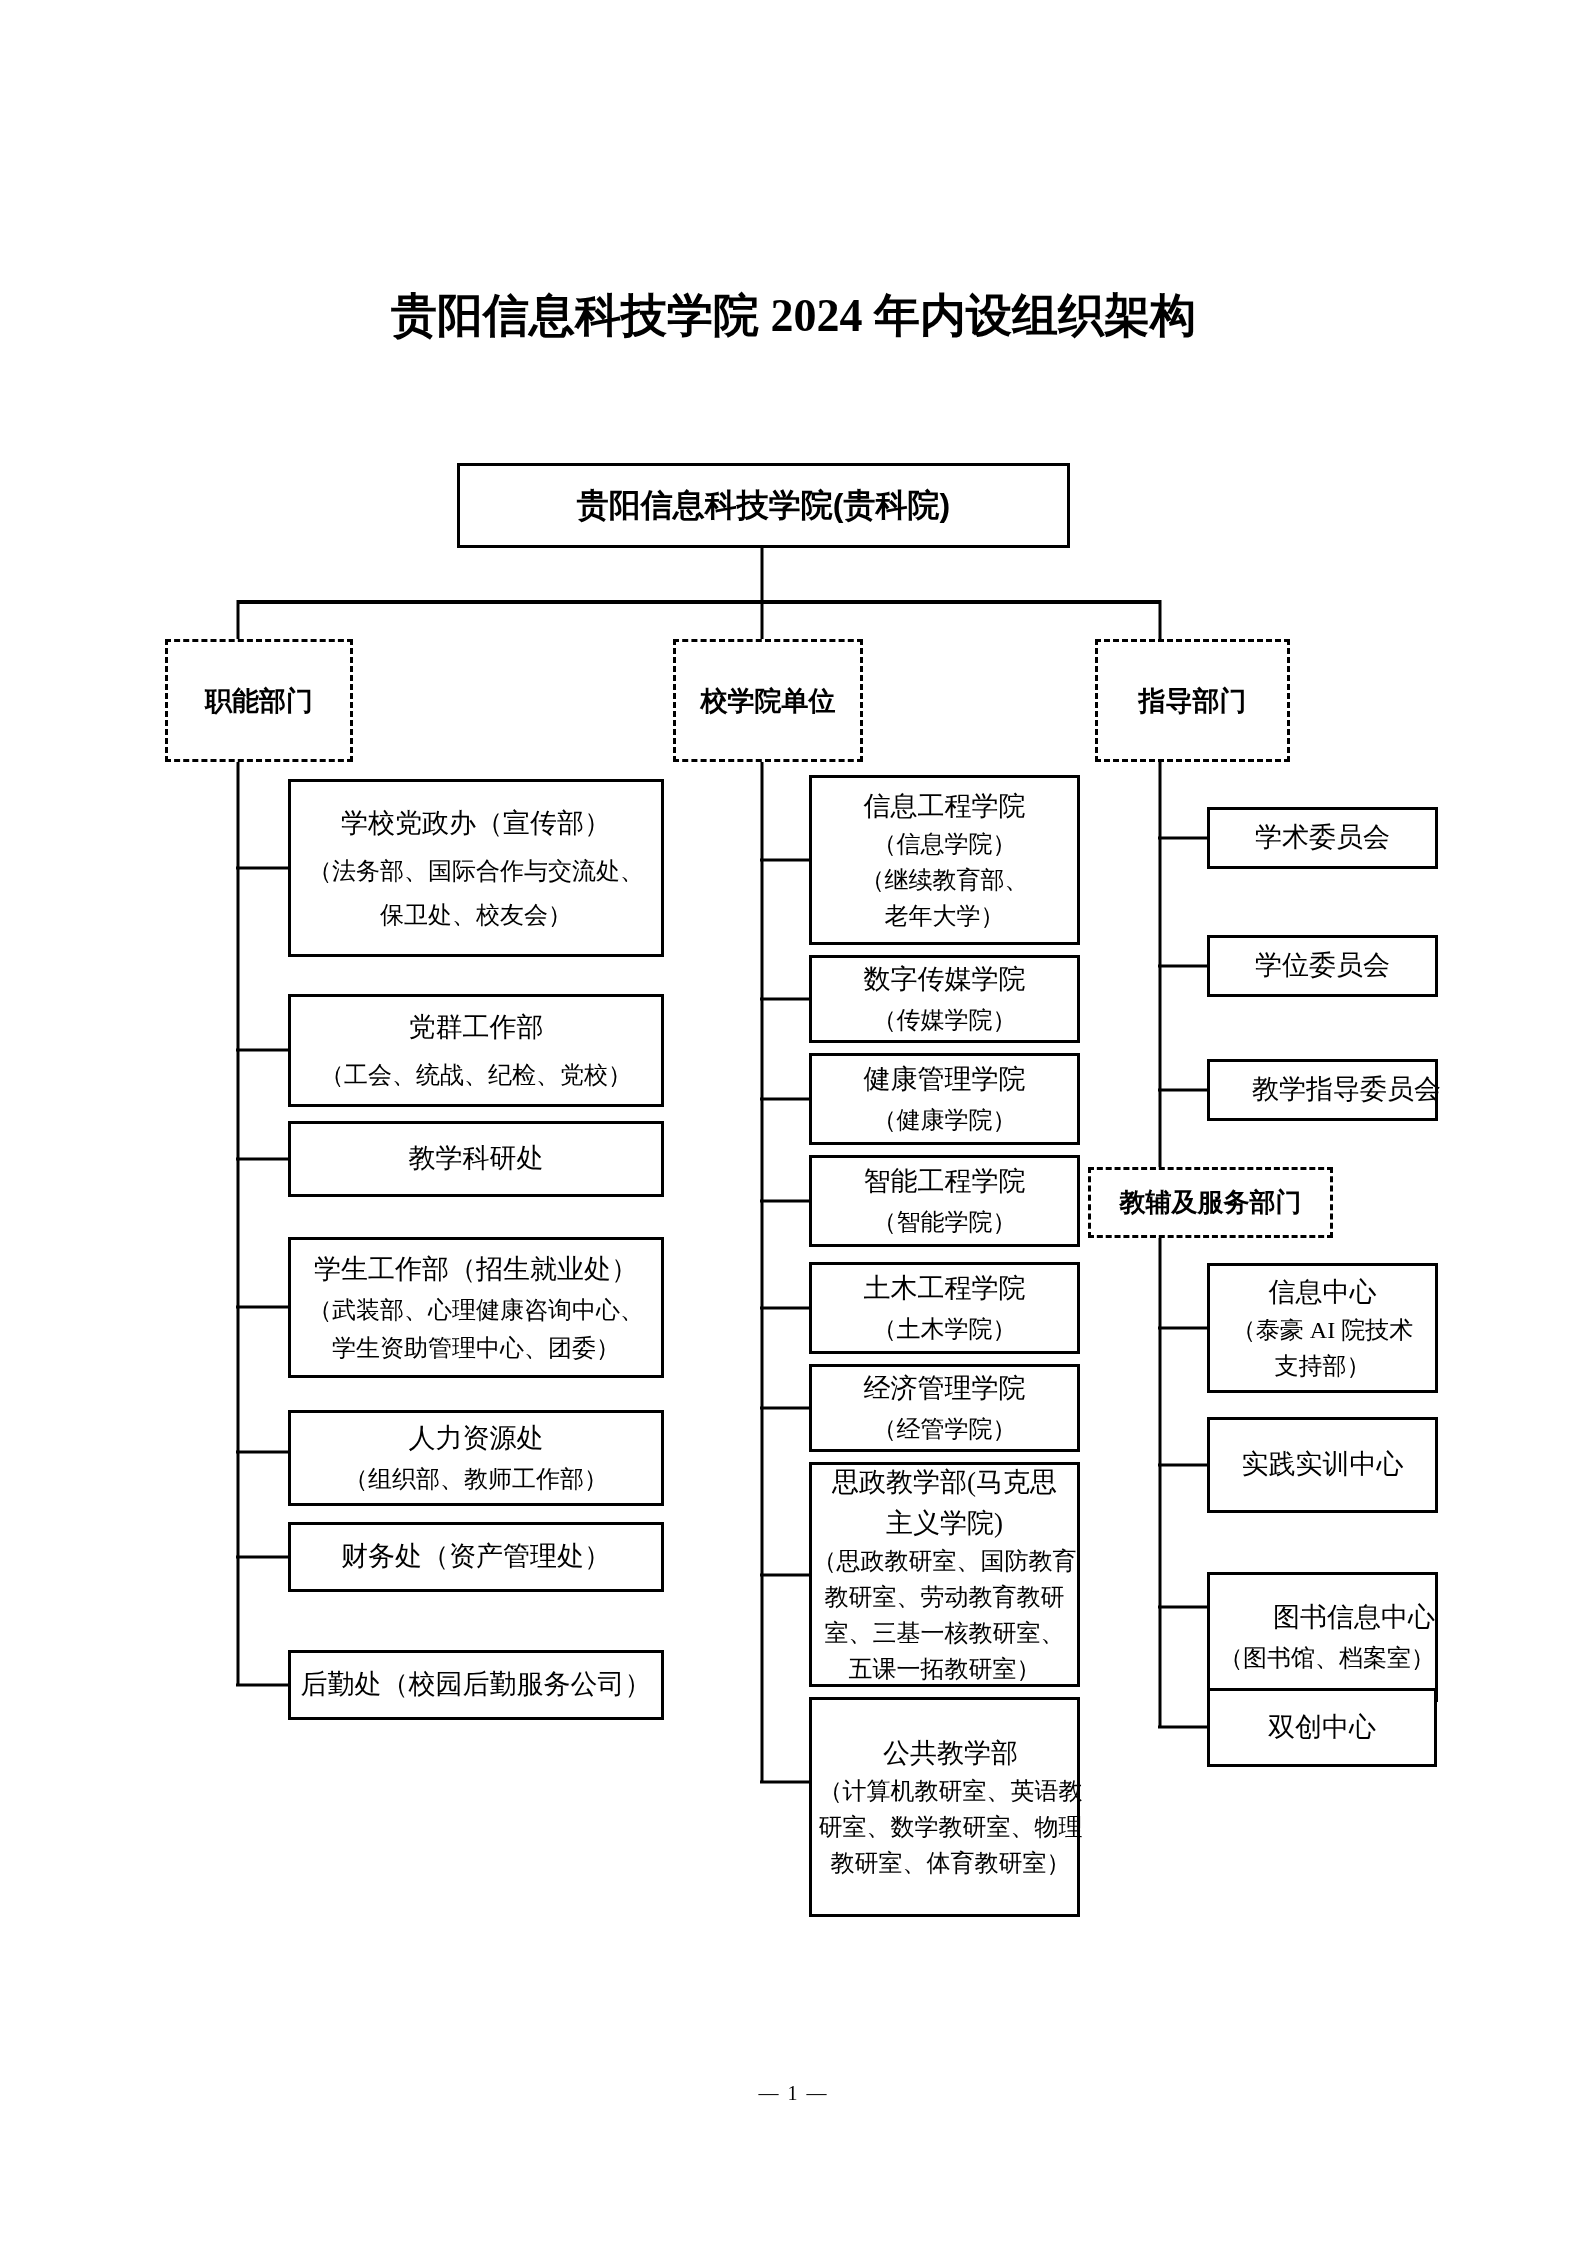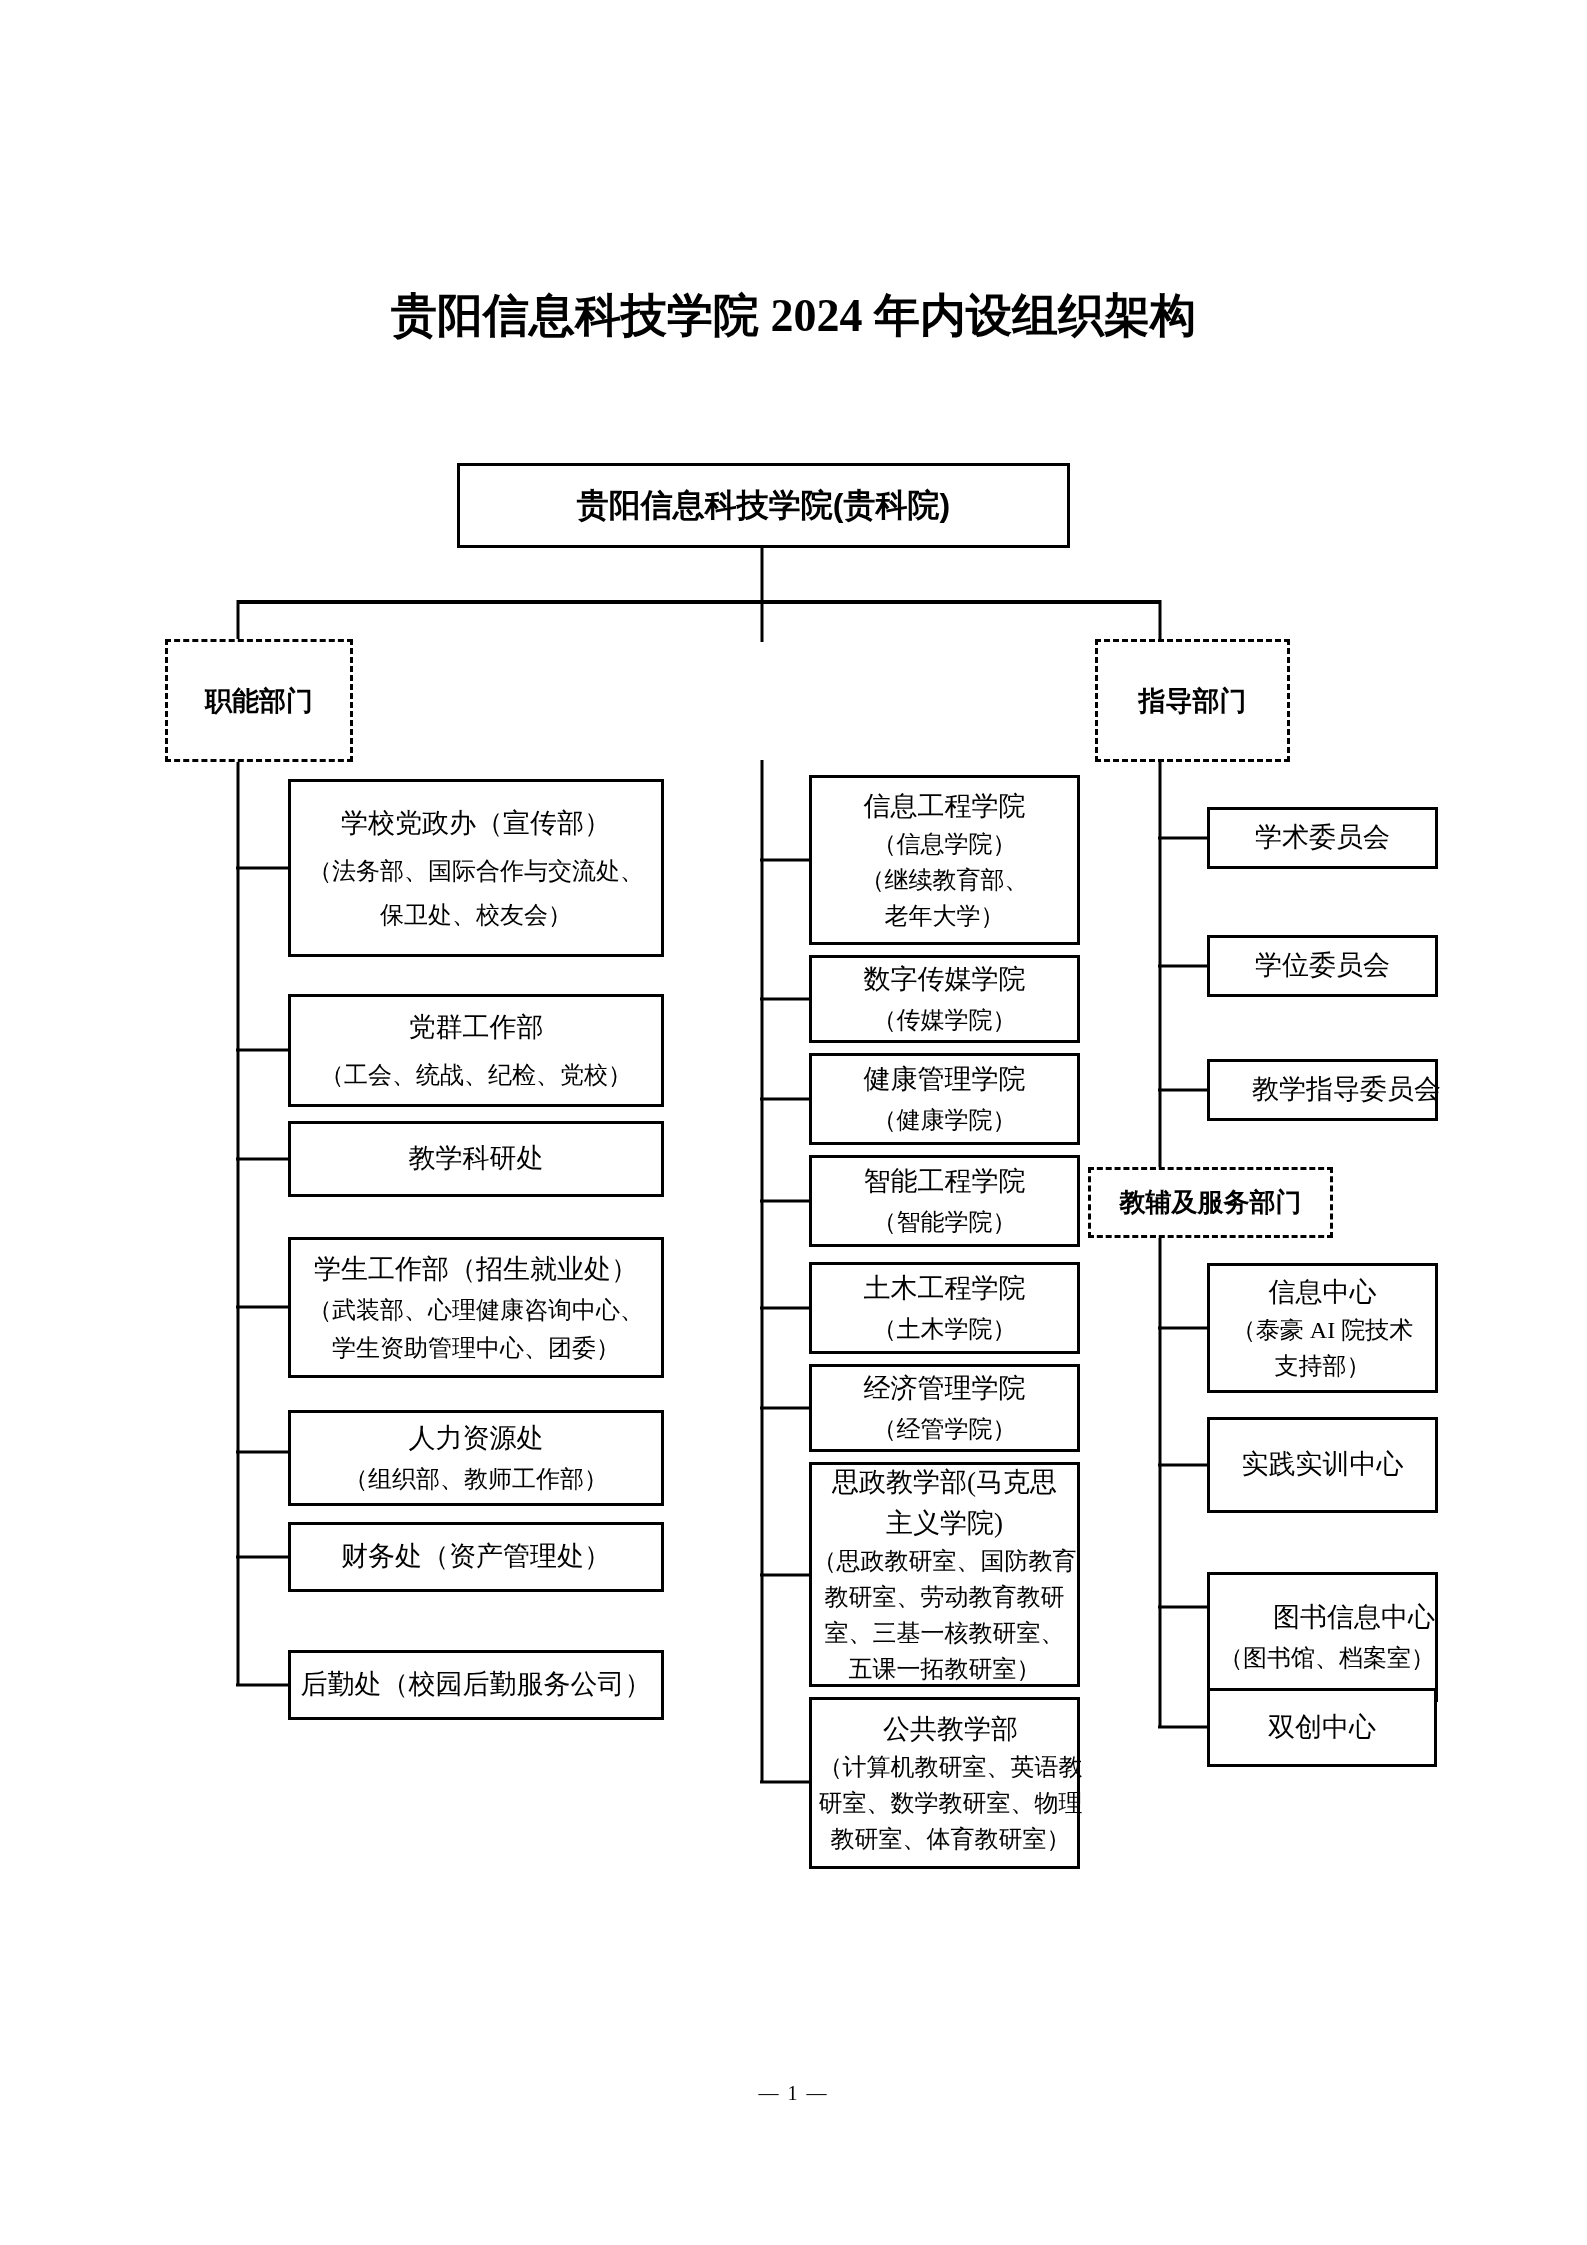--- a/index.html
+++ b/index.html
@@ -92,20 +92,23 @@
     <line x1="1158" y1="1727" x2="1207" y2="1727"></line>
   </svg>
 
   <div class="rootbox">
     <span>贵阳信息科技学院(贵科院)</span>
   </div>
 
   <div class="group" style="left:165px; top:639px; width:188px; height:123px;">
     <span>职能部门</span>
   </div>
+  <div class="group" style="left:673px; top:639px; width:190px; height:123px;">
+    <span>校学院单位</span>
+  </div>
   <div class="group" style="left:1095px; top:639px; width:195px; height:123px;">
     <span>指导部门</span>
   </div>
   <div class="group aux" style="left:1088px; top:1167px; width:245px; height:71px;">
     <span>教辅及服务部门</span>
   </div>
 
   <div class="node loose" style="left:288px; top:779px; width:376px; height:178px;">
     <div class="line">学校党政办（宣传部）</div>
     <div class="line sub">（法务部、国际合作与交流处、</div>
@@ -161,21 +164,21 @@
     <div class="line sub">（经管学院）</div>
   </div>
   <div class="node tight" style="left:809px; top:1462px; width:271px; height:225px;">
     <div class="line">思政教学部(马克思</div>
     <div class="line">主义学院)</div>
     <div class="line sub">（思政教研室、国防教育</div>
     <div class="line sub">教研室、劳动教育教研</div>
     <div class="line sub">室、三基一核教研室、</div>
     <div class="line sub">五课一拓教研室）</div>
   </div>
-  <div class="node tight" style="left:809px; top:1697px; width:271px; height:172px;padding-left:12px;">
+  <div class="node tight" style="left:809px; top:1697px; width:271px; height:220px;padding-left:12px;">
     <div class="line">公共教学部</div>
     <div class="line sub">（计算机教研室、英语教</div>
     <div class="line sub">研室、数学教研室、物理</div>
     <div class="line sub">教研室、体育教研室）</div>
   </div>
 
   <div class="node" style="left:1207px; top:807px; width:231px; height:62px;">
     <div class="line">学术委员会</div>
   </div>
   <div class="node" style="left:1207px; top:935px; width:231px; height:62px;">

